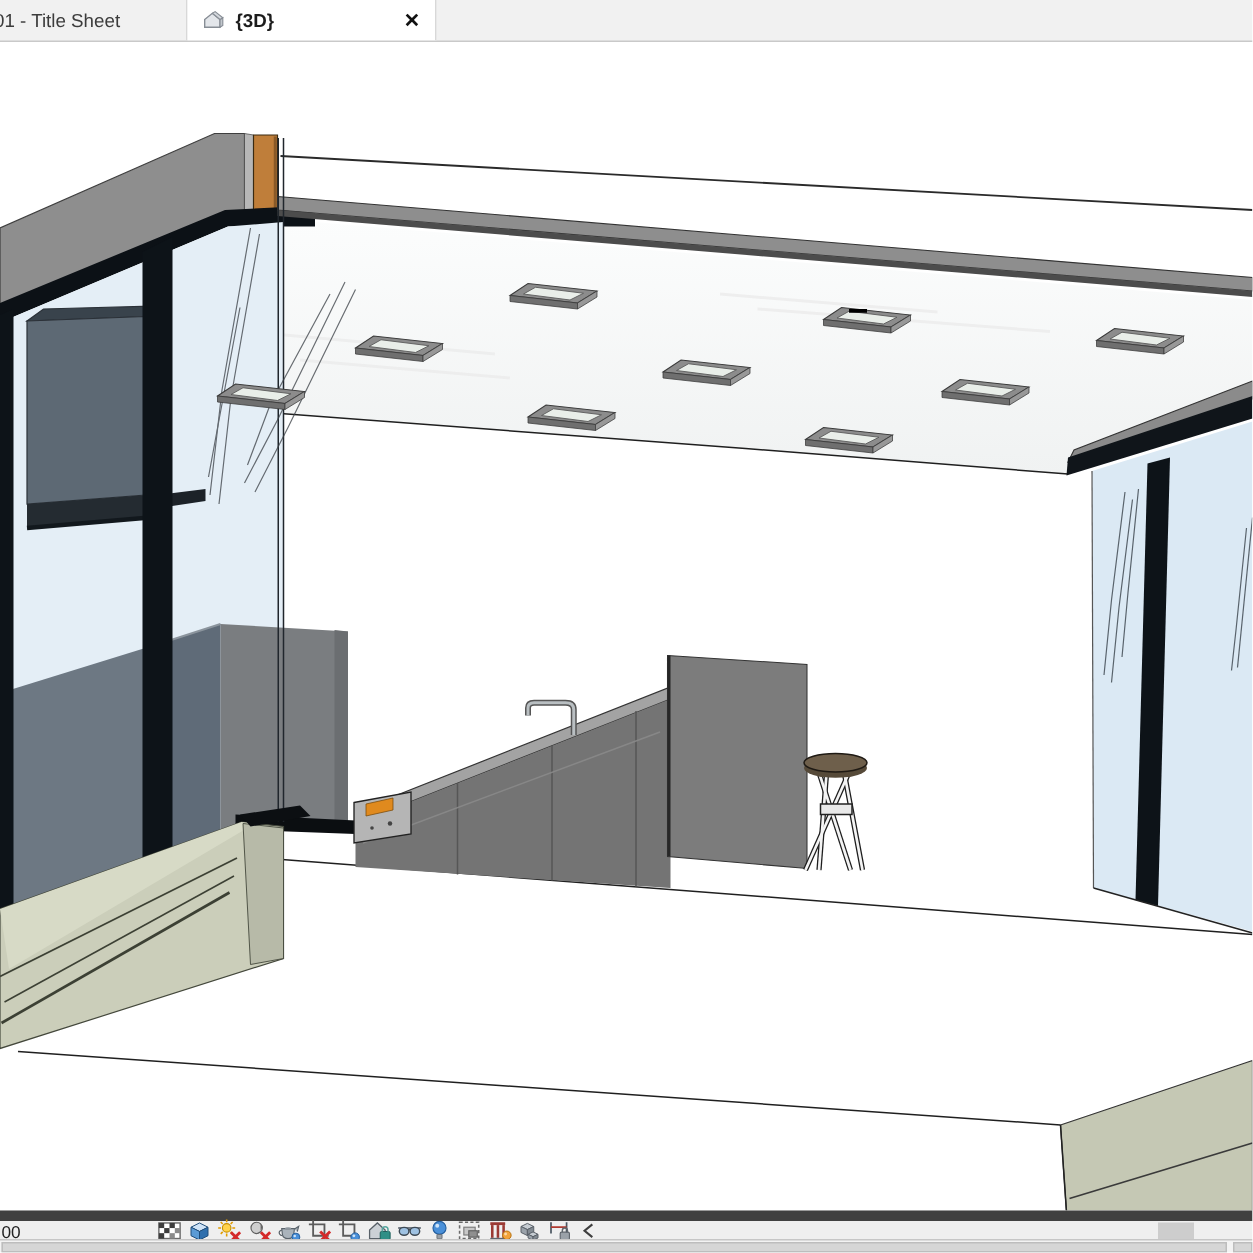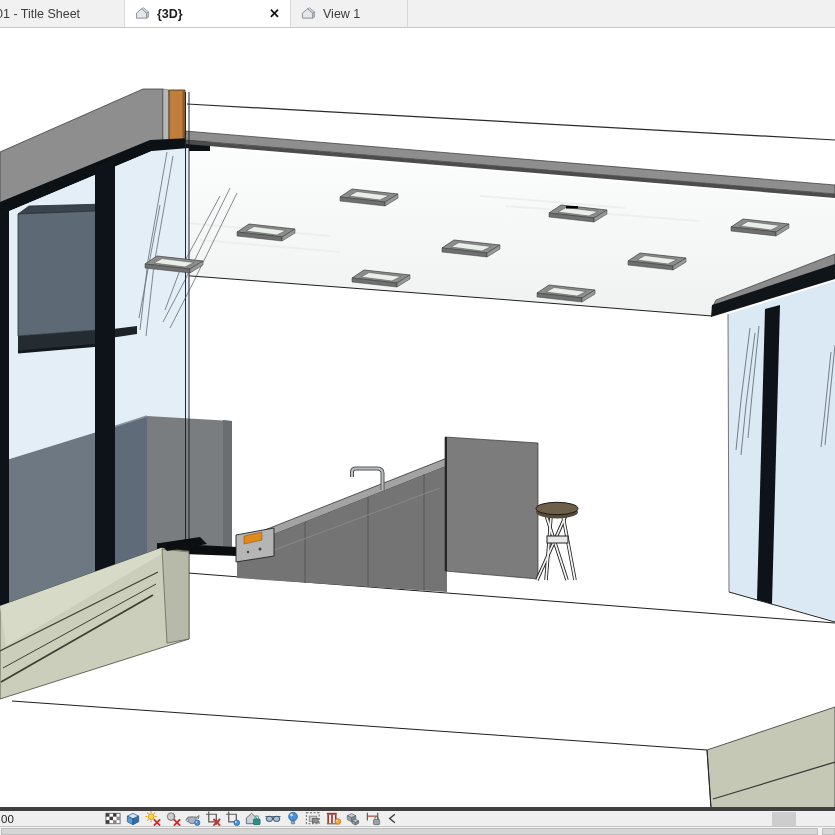--- a/index.html
+++ b/index.html
@@ -21,21 +21,21 @@
     font-size:12.5px;white-space:nowrap;flex:0 0 auto;height:100%;
   }
   .tab.active{background:#fff;font-weight:bold;color:#1c1c1c;}
   .tab .close{margin-left:auto;font-weight:bold;font-size:13px;color:#111;cursor:pointer;}
   .tab-icon{display:inline-flex;flex:0 0 auto;}
   
   .canvas-wrap{height:779px;background:#fff;}
   svg.scene{display:block;}
   
   .viewbar{
-    position:relative;height:19px;background:#efefef;border-top:4px solid #404040;
+    position:relative;height:19px;background:#efefef;border-top:7px solid #404040;
     box-sizing:border-box;display:flex;align-items:center;text-decoration:underline;
   }
   .scale-label{position:absolute;left:1px;top:2px;font-size:11.5px;color:#222;}
   .vicons{display:flex;gap:2px;margin-left:104px;align-items:center;}
   .vicon{width:18px;height:17px;display:inline-flex;cursor:pointer;}
   .vicon svg{width:18px;height:17px;}
   .vbar-thumb{position:absolute;left:772px;top:1px;width:24px;height:16px;background:#cdcdcd;}
   
   .hscroll{position:relative;height:9px;background:#f3f3f3;border-top:1px solid #c6c6c6;box-sizing:border-box;}
   .hscroll .thumb{position:absolute;left:1px;top:1px;width:815px;height:5px;background:#d6d6d6;border:1px solid #bdbdbd;}
@@ -51,30 +51,20 @@
   <div class="tab active" style="width:166px;">
     <span class="tab-icon">
       <svg viewBox="0 0 16 14" width="15" height="13">
           <path d="M1.5,6.5 L7,2 L12.5,6.5 V12 H1.5 Z" fill="#e3e6ea" stroke="#878d95" stroke-width="1"></path>
           <path d="M12.5,6.5 L14.5,5.2 V10.7 L12.5,12 Z" fill="#c2c7cd" stroke="#878d95" stroke-width=".8"></path>
           <path d="M7,2 L9,.8 L14.5,5.2 L12.5,6.5 Z" fill="#d4d8dd" stroke="#878d95" stroke-width=".8"></path>
         </svg>
     </span>
     <span>{3D}</span>
     <span class="close">✕</span>
-  </div>
-  <div class="tab" style="width:117px;">
-    <span class="tab-icon">
-      <svg viewBox="0 0 16 14" width="15" height="13">
-          <path d="M1.5,6.5 L7,2 L12.5,6.5 V12 H1.5 Z" fill="#e3e6ea" stroke="#878d95" stroke-width="1"></path>
-          <path d="M12.5,6.5 L14.5,5.2 V10.7 L12.5,12 Z" fill="#c2c7cd" stroke="#878d95" stroke-width=".8"></path>
-          <path d="M7,2 L9,.8 L14.5,5.2 L12.5,6.5 Z" fill="#d4d8dd" stroke="#878d95" stroke-width=".8"></path>
-        </svg>
-    </span>
-    <span>View 1</span>
   </div>
 </div>
 
 <div class="canvas-wrap">
 <svg class="scene" width="835" height="779" viewBox="0 28 835 779" xmlns="http://www.w3.org/2000/svg">
   <defs>
     <linearGradient id="gCeil" x1="0" y1="0" x2="0" y2="1">
       <stop offset="0" stop-color="#fcfdfd"></stop>
           <stop offset="1" stop-color="#f0f2f2"></stop>
     </linearGradient>

